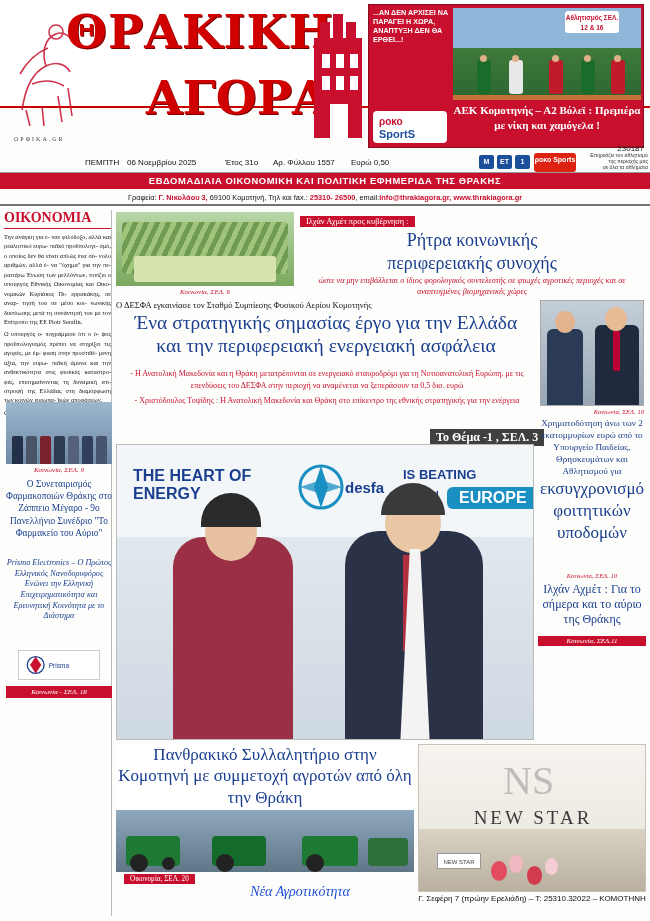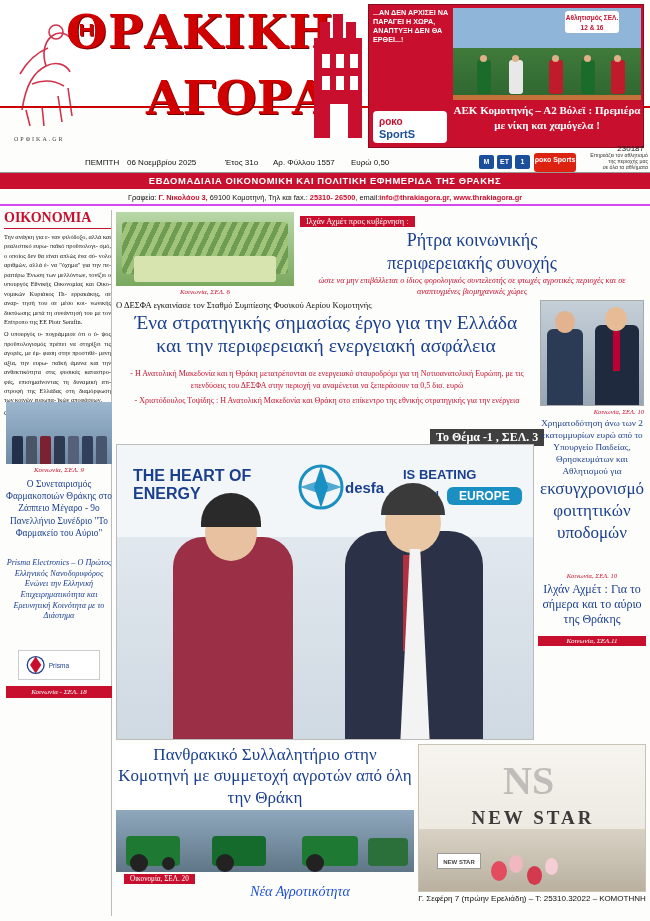--- a/index.html
+++ b/index.html
@@ -126,21 +126,21 @@
   
   .banner {
     position: absolute; left: 0; top: 173px; width: 650px; height: 16px;
     background: #c8102e; color: #fff;
     font-family: "Liberation Sans", sans-serif;
     font-size: 9.4px; font-weight: bold; letter-spacing: .6px;
     text-align: center; line-height: 16px;
   }
   .contactbar {
     position: absolute; left: 0; top: 189px; width: 650px; height: 17px;
-    border-bottom: 2px solid #d946ef;
+    border-bottom: 2px solid #737373;
     font-family: "Liberation Sans", sans-serif;
     font-size: 7.4px; color: #111; text-align: center; line-height: 17px;
   }
   .contactbar b { color: #c8102e; }
 
   
   .leftcol {
     position: absolute; left: 4px; top: 210px; width: 108px; height: 706px;
     border-right: 1px solid #bbb;
   }
@@ -278,21 +278,21 @@
     font-family: "Liberation Sans", sans-serif; line-height: 1.1; width: 120px;
   }
   .beating-txt {
     position: absolute; left: 286px; top: 22px;
     color: #1a3f8f; font-size: 13px; font-weight: bold;
     font-family: "Liberation Sans", sans-serif;
   }
   .europe-pill {
     position: absolute; left: 330px; top: 42px;
     background: #1a8fc1; color: #fff; border-radius: 6px;
-    font-family: "Liberation Sans", sans-serif; font-size: 12px;
+    font-family: "Liberation Sans", sans-serif; font-size: 16px;
     padding: 2px 12px; font-weight: bold;
   }
   .desfa-logo {
     position: absolute; left: 178px; top: 18px; width: 92px; height: 48px;
   }
 
   
   .agro-box {
     position: absolute; left: 116px; top: 744px; width: 298px; height: 64px;
     background: #fff;
@@ -315,21 +315,21 @@
   .agro-brand {
     position: absolute; left: 190px; top: 884px; width: 220px;
     color: #1d4ed8; font-size: 14px; font-style: italic; text-align: center;
     font-family: "Liberation Serif", serif;
   }
 
   
   .newstar {
     position: absolute; left: 418px; top: 744px; width: 228px; height: 148px;
     background: linear-gradient(#f6f4ef, #e6e2d8);
-    border: 1px solid #c8c3b6; overflow: hidden; font-weight: bold;
+    border: 1px solid #c8c3b6; overflow: hidden;
   }
   .ns-mono {
     position: absolute; left: 84px; top: 12px;
     font-family: "Liberation Serif", serif; font-size: 40px; color: #8c8c8c;
     opacity: .5;
   }
   .ns-name {
     position: absolute; left: 0; top: 62px; width: 228px; text-align: center;
     font-family: "Liberation Serif", serif; font-size: 19px;
     letter-spacing: 3px; color: #3a3a3a;

